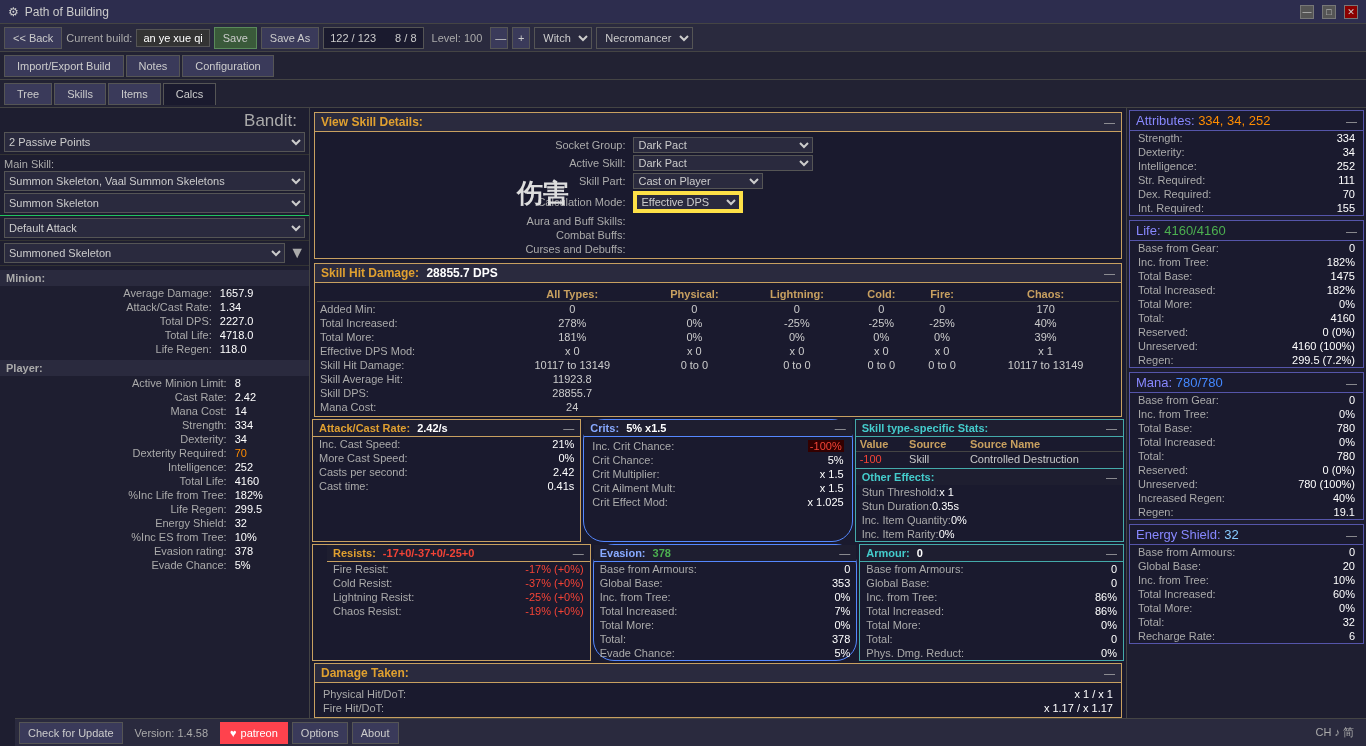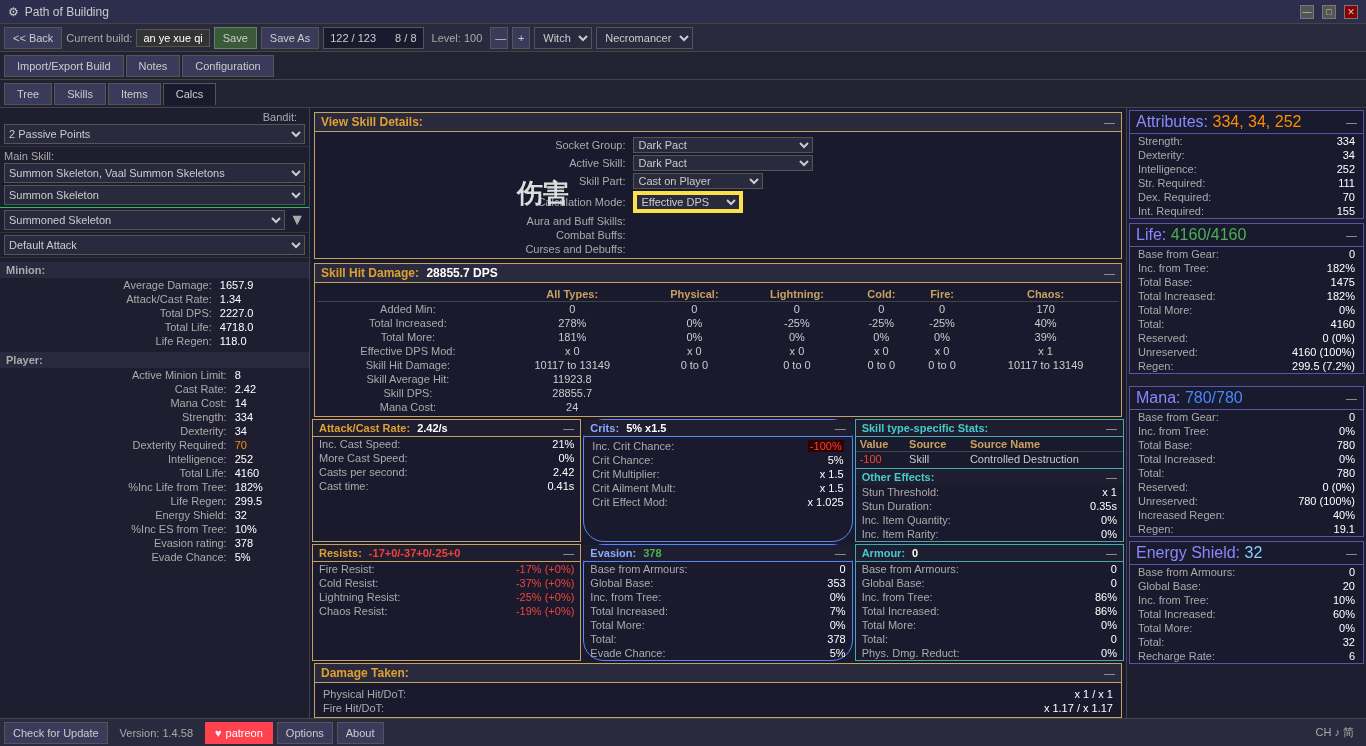--- a/index.html
+++ b/index.html
@@ -109,21 +109,21 @@
       background: #1e1e30;
       border-right: 1px solid #444;
       overflow: hidden;
       display: flex;
       flex-direction: column;
     }
     .label-row {
       display: flex;
       justify-content: center;
       padding: 1px 8px;
-      font-size: 11px;
+      font-size: 17px;
     }
     .label-row .key { color: #aaa; text-align: right; flex: 1; }
     .val.orange { color: #ff8c00; }
     .val.red { color: #f44336; }
     .full-select {
       flex: 1;
       background: #2a2a3e;
       border: 1px solid #555;
       color: #ccc;
       font-size: 11px;
@@ -185,44 +185,44 @@
     
     .stats-table { width: 100%; border-collapse: collapse; font-size: 11px; }
     .stats-table td { padding: 1px 4px; }
     .stats-table .lbl { color: #aaa; text-align: right; }
     .stats-table .val { color: #fff; }
     .stats-table .val.orange { color: #ff8c00; }
     
     .dmg-table { width: 100%; border-collapse: collapse; font-size: 11px; }
     .dmg-table th { color: #c8a060; text-align: center; border-bottom: 1px solid #444; padding: 1px 3px; }
     .dmg-table td { text-align: center; padding: 1px 3px; color: #ccc; }
-    .dmg-table .row-label { text-align: center; color: #aaa; }
+    .dmg-table .row-label { text-align: left; color: #aaa; }
     
     .r-box {
       border: 1px solid #5555aa;
       margin: 2px;
       background: #1a1a2e;
     }
     .r-box-header {
       display: flex;
       justify-content: space-between;
       align-items: center;
       padding: 2px 6px;
       border-bottom: 1px solid #5555aa;
     }
-    .r-box-title { color: #8888ff; font-size: 16px; }
+    .r-box-title { color: #8888ff; font-size: 13px; }
     .r-stats { font-size: 11px; }
     .r-stats .row { display: flex; justify-content: space-between; padding: 1px 8px; }
     .r-stats .row .lbl { color: #aaa; }
     .r-stats .row .val { color: #fff; }
     
     .bottom-bar {
       position: fixed;
       bottom: 0;
-      left: 0;
+      left: 15px;
       right: 0;
       height: 28px;
       background: #2a2a3e;
       border-top: 1px solid #444;
       display: flex;
       align-items: center;
       padding: 0 4px;
       gap: 4px;
     }
     .bottom-bar .version { color: #aaa; font-size: 11px; padding: 0 8px; }
@@ -277,21 +277,21 @@
     .crits-inner .lbl { color: #aaa; font-size: 11px; }
     .crits-inner .val { color: #fff; font-size: 11px; }
     .crits-inner .val.red { color: #f44336; background: #330000; padding: 0 2px; }
     
     .skill-type-table { width: 100%; border-collapse: collapse; font-size: 11px; }
     .skill-type-table th { color: #c8a060; border-bottom: 1px solid #444; padding: 1px 4px; text-align: left; }
     .skill-type-table td { padding: 1px 4px; }
     .skill-type-table .neg { color: #f44336; }
     
     .other-effects { font-size: 11px; }
-    .other-effects .row { display: flex; justify-content: space-between; padding: 1px 6px; }
+    .other-effects .row { display: flex; justify-content: flex-start; padding: 1px 6px; }
     .other-effects .lbl { color: #aaa; }
     .other-effects .val { color: #fff; }
   </style>
 </head>
 <body>
 
 <div class="title-bar">
   <div class="title-bar-left">
     <span>⚙</span>
     <span>Path of Building</span>
@@ -351,30 +351,30 @@
     </div>
     <div style="padding:2px 4px; border-bottom:1px solid #22c55e;">
       <div style="color:#aaa; font-size:11px; padding:1px 0;">Main Skill:</div>
       <select class="full-select" style="width:100%;">
         <option>Summon Skeleton, Vaal Summon Skeletons</option>
       </select>
       <select class="full-select" style="width:100%; margin-top:2px;">
         <option>Summon Skeleton</option>
       </select>
     </div>
+    <div style="padding:2px 4px; border-bottom:1px solid #333;">
+      <select class="full-select" style="width:100%;">
+        <option>Default Attack</option>
+      </select>
+    </div>
     <div style="padding:2px 4px; border-bottom:1px solid #333; display:flex; gap:4px; align-items:center;">
       <select class="full-select" style="flex:1;">
         <option>Summoned Skeleton</option>
       </select>
       <span style="color:#aaa; font-size:16px; cursor:pointer;">▼</span>
-    </div>
-    <div style="padding:2px 4px; border-bottom:1px solid #333;">
-      <select class="full-select" style="width:100%;">
-        <option>Default Attack</option>
-      </select>
     </div>
     <div class="left-scroll">
       <div class="sec-header">Minion:</div>
       <table class="stats-table">
         <tbody id="minion-stats-tbody">
             <tr>
               <td class="lbl">Average Damage:</td>
               <td class="val">1657.9</td>
             </tr>
             <tr>
@@ -715,21 +715,21 @@
                 <span class="lbl">Inc. Item Rarity:</span>
                 <span class="val">0%</span>
               </div>
             </div>
         </div>
       </div>
     </div>
 
     <div class="subpanel-row" style="margin-top:2px;">
 
-      <div class="sub-box" style="border-color:#c8a060;">
+      <div class="sub-box" style="border-color:#c8a060;padding-left:14px;">
         <div class="sub-box-header" style="border-color:#c8a060;">
           <span class="sub-box-title">
             <span>Resists:</span>
             <span style="color:#f44336; margin-left:4px;">-17+0/-37+0/-25+0</span>
           </span>
           <span style="color:#aaa; cursor:pointer;">—</span>
         </div>
         <div class="sub-stats" id="resists-stats">
             <div class="row">
               <span class="lbl">Fire Resist:</span>
@@ -928,21 +928,21 @@
             <span class="lbl">Unreserved:</span>
             <span class="val">4160 (100%)</span>
           </div>
           <div class="row">
             <span class="lbl">Regen:</span>
             <span class="val">299.5 (7.2%)</span>
           </div>
         </div>
     </div>
 
-    <div class="r-box" style="margin-top:12px;">
+    <div class="r-box" style="margin-top:4px;">
       <div class="r-box-header">
         <span class="r-box-title">
           <span>Mana: </span>
           <span style="color:#4488ff;">780/780</span>
         </span>
         <span style="color:#aaa; cursor:pointer;">—</span>
       </div>
       <div class="r-stats" id="mana-stats">
           <div class="row">
             <span class="lbl">Base from Gear:</span>

